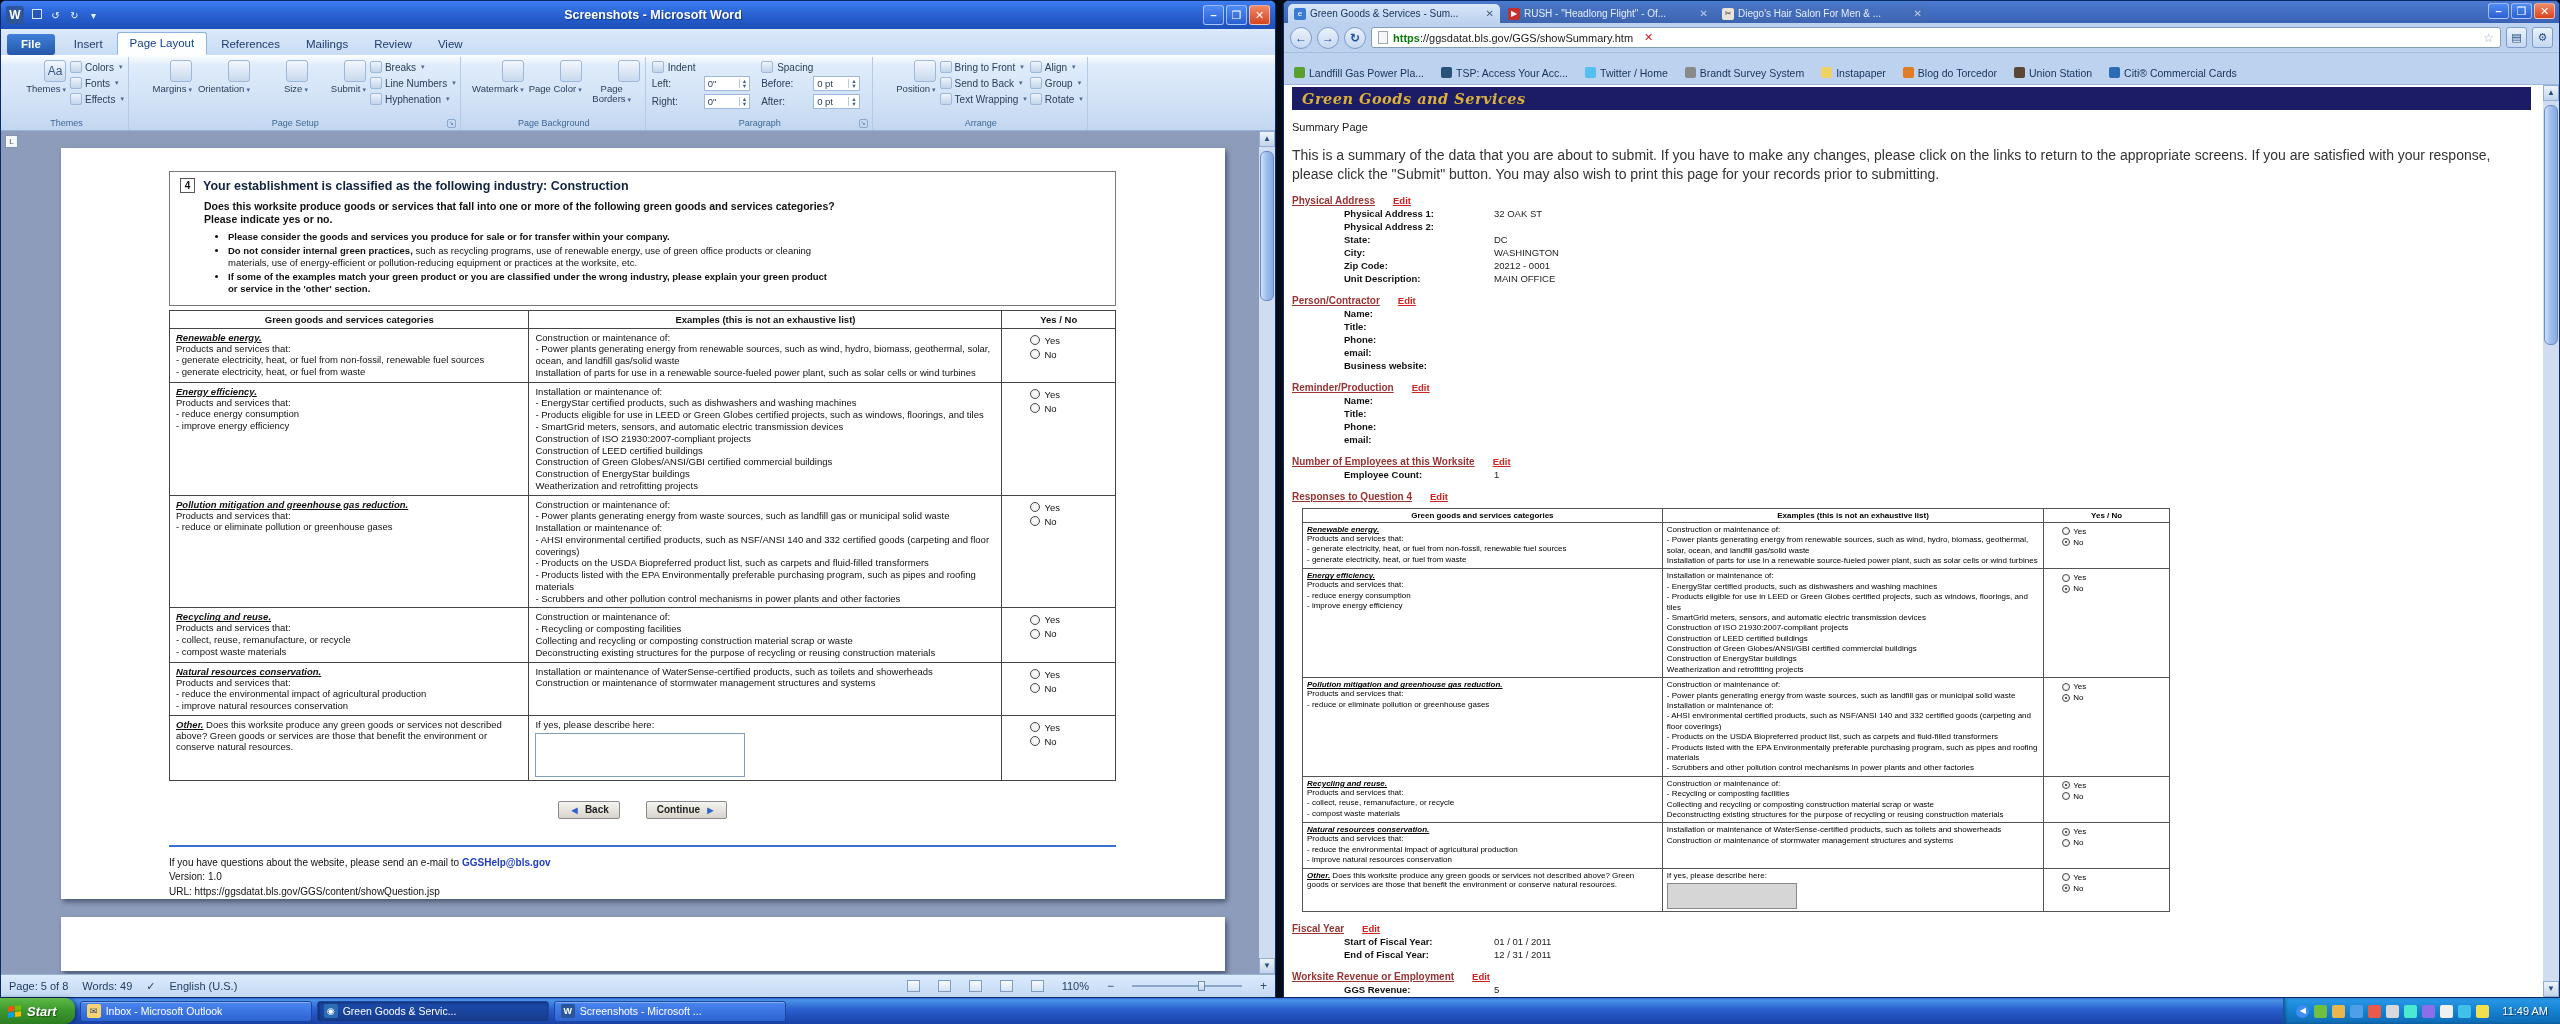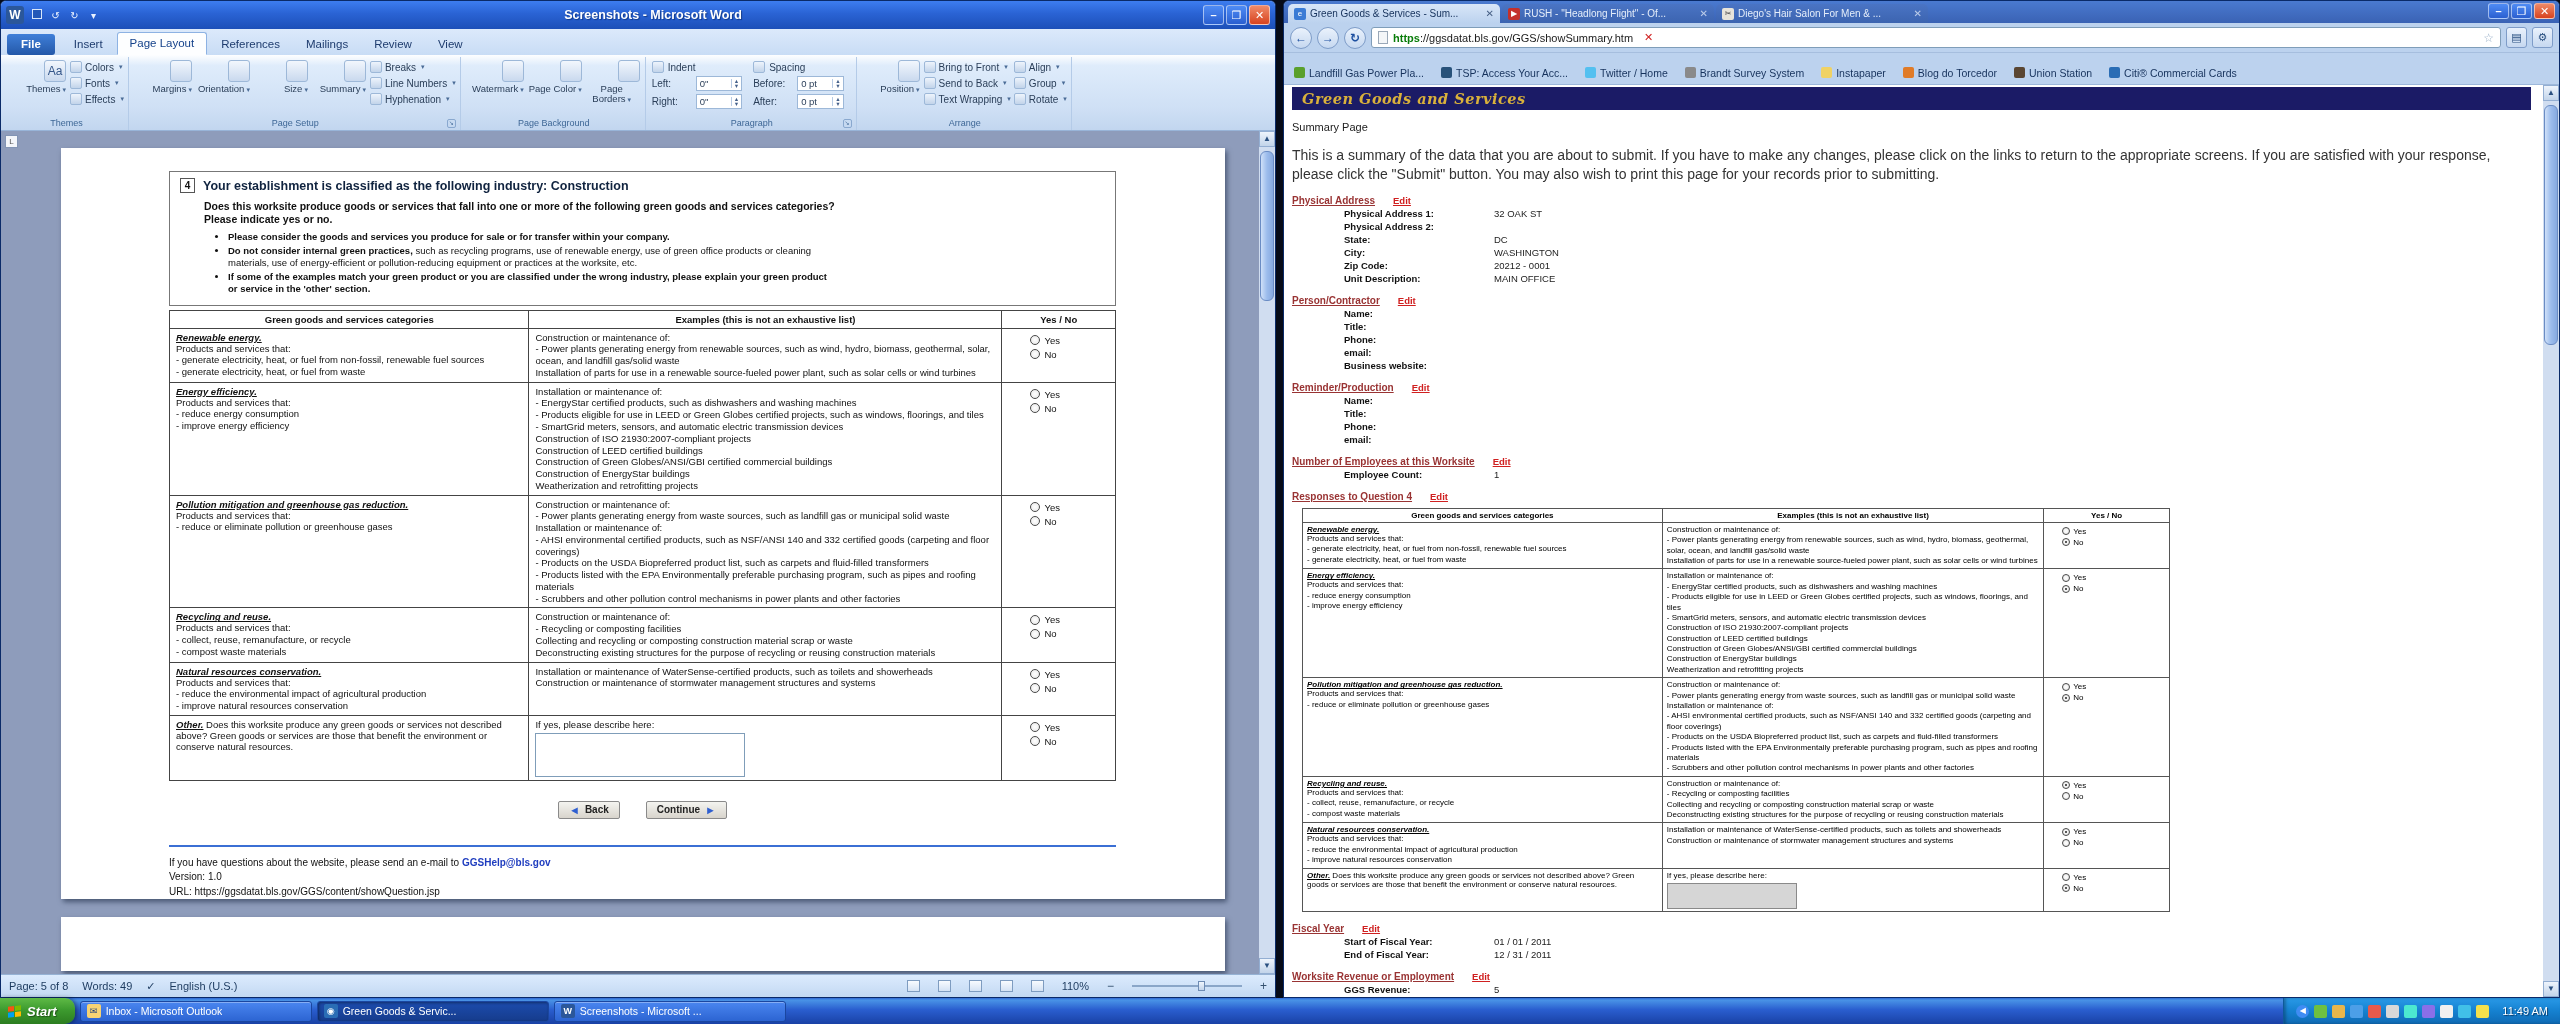--- a/index.html
+++ b/index.html
@@ -43,21 +43,21 @@
     color:#2a3e58;text-align:center;line-height:1.1;}
   .ric{width:22px;height:22px;border-radius:3px;border:1px solid #9db8d8;margin-bottom:2px;
     background:linear-gradient(180deg,#f2f7fd,#c9d9ee);font-size:12px;color:#35578a;text-align:center;line-height:20px;}
   .caret{font-size:7px;color:#4a6b96;margin-left:2px;}
   .rcol{display:flex;flex-direction:column;gap:4px;padding-top:3px;}
   .rsmall{display:flex;align-items:center;gap:3px;font-size:10px;color:#2a3e58;white-space:nowrap;}
   .ric-s{width:12px;height:12px;border-radius:2px;border:1px solid #9db8d8;flex:0 0 auto;
     background:linear-gradient(180deg,#eef4fc,#c2d4ea);}
   .pcol{display:flex;flex-direction:column;gap:3px;padding-top:3px;font-size:10px;color:#2a3e58;margin-right:8px;}
   .p-h{display:flex;align-items:center;gap:4px;font-size:10px;}
-  .p-row{display:flex;align-items:center;gap:8px;}
+  .p-row{display:flex;align-items:center;gap:16px;}
   .p-lab{width:36px;white-space:nowrap;}
   .spin{display:flex;align-items:center;height:15px;background:#fff;border:1px solid #9db8d8;}
   .spin-val{width:34px;font-size:9.5px;padding-left:3px;}
   .spin-ud{display:flex;flex-direction:column;font-size:5.5px;line-height:4.5px;color:#44608a;
     border-left:1px solid #b8cbe4;padding:0 2px;}
 
   
   .doc-area{flex:1;position:relative;background:#8e9cbb;overflow:hidden;}
   .ruler-corner{position:absolute;left:4px;top:4px;width:13px;height:13px;background:#f4f6fa;
     border:1px solid #8294b4;font-size:8px;color:#555;text-align:center;line-height:12px;}
@@ -266,21 +266,21 @@
             <div class="rbig">
               <span class="ric"></span>
               <span><span>Orientation</span><span class="caret">▾</span></span>
             </div>
             <div class="rbig">
               <span class="ric"></span>
               <span><span>Size</span><span class="caret">▾</span></span>
             </div>
             <div class="rbig">
               <span class="ric"></span>
-              <span><span>Summary</span><span class="caret">▾</span></span>
+              <span><span>Submit</span><span class="caret">▾</span></span>
             </div>
           </div>
         <div class="rcol">
 
         <div class="rsmall">
               <span class="ric-s"></span>
               <span>Breaks</span>
               <span class="caret">▾</span>
             </div>
             <div class="rsmall">

